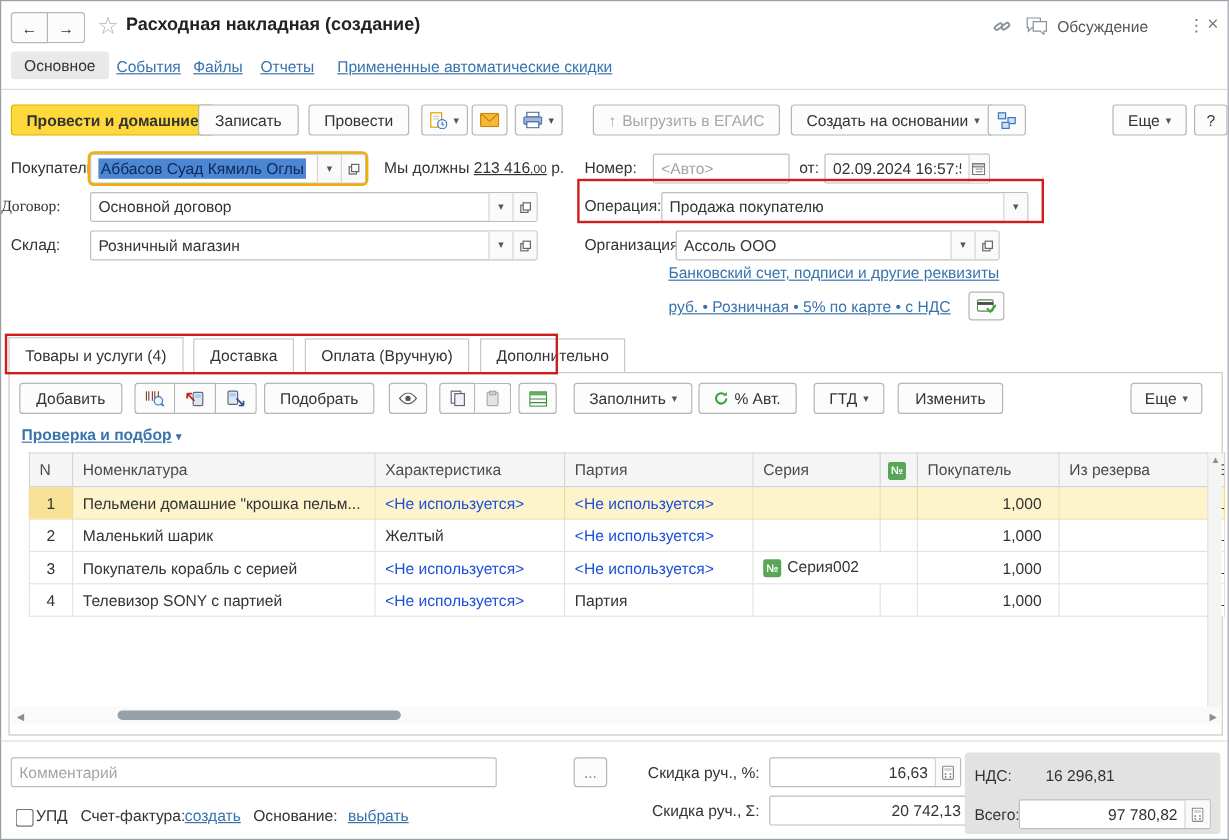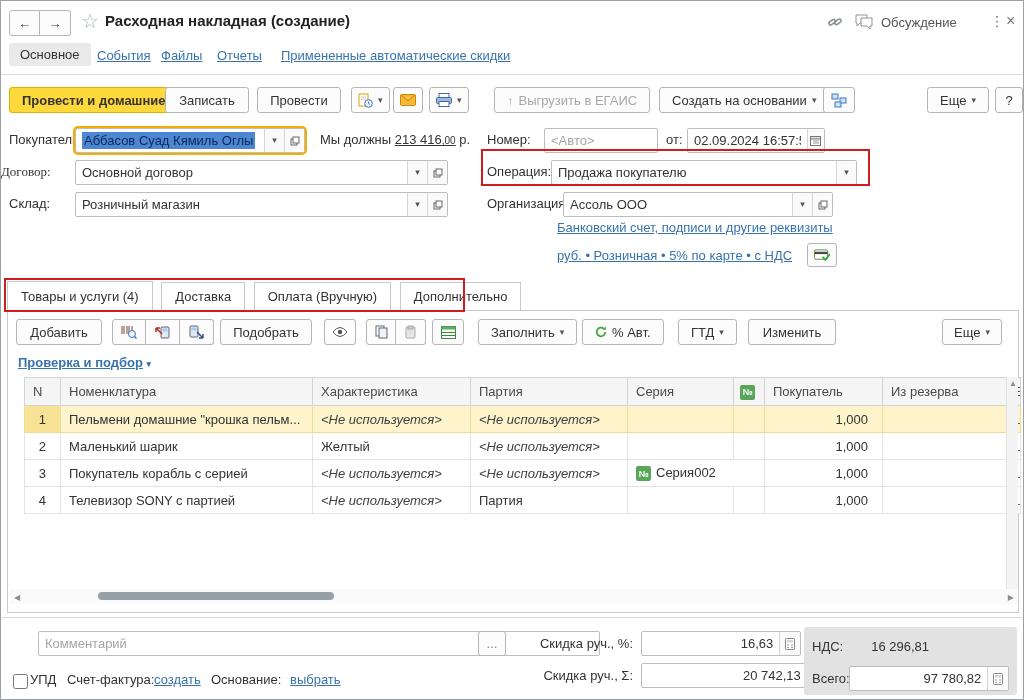--- a/index.html
+++ b/index.html
@@ -2,21 +2,21 @@
 <html><head>
 <meta charset="utf-8">
 <style>
   * { box-sizing: border-box; }
   body { margin:0; background:#888; font-family:"Liberation Sans", sans-serif; font-size:13px; color:#333; }
   #app { position:relative; width:1024px; height:700px; background:#fff; border:1px solid #9aa0a6; overflow:hidden; }
 
   .abs { position:absolute; }
   .lbl { position:absolute; font-size:13px; color:#333; white-space:nowrap; }
   .lnk { color:#3973ac; text-decoration:underline; cursor:pointer; white-space:nowrap; font-size:13px; }
-  .muted { color:#404040;font-style:italic; }
+  .muted { color:#1d4ed8; }
 
   .btn { display:inline-flex; align-items:center; justify-content:center; gap:5px; height:26px; padding:0 12px;
          background:#fcfcfc; border:1px solid #b6b6b6; border-radius:3px; font-size:13px; color:#333; cursor:pointer; white-space:nowrap; }
   .btn.icononly { padding:0 6px; }
   .btn.yellow { background:#ffd93b; border-color:#d9b400; font-weight:bold; }
   .btn.disabled { color:#a8a8a8; cursor:default; }
   .caret { font-size:9px; color:#555; line-height:1; }
 
   .field { position:absolute; display:flex; align-items:stretch; height:25px; border:1px solid #bdbdbd; border-radius:2px; background:#fff; }
   .field .val { flex:1; display:flex; align-items:center; padding:0 6px; white-space:nowrap; overflow:hidden; font-size:13px; }
@@ -423,21 +423,21 @@
       <div class="scroll-thumb" style="left:88px;top:3px;width:236px;height:8px;"></div>
       <div class="scroll-arrow" style="right:4px;top:4px;">▶</div>
     </div>
   </div>
 
   <div class="annotation" style="left:480px;top:148px;width:389px;height:37px;"></div>
   <div class="annotation" style="left:3px;top:277px;width:461px;height:34px;"></div>
 
   <div class="hr" style="top:616px;"></div>
 
-  <div class="field" style="left:8px;top:630px;width:562px;margin-left:29px;">
+  <div class="field" style="left:8px;top:630px;width:405px;">
     <input type="text" placeholder="Комментарий" style="">
   </div>
   <div class="btn abs" style="left:477px;top:630px;width:28px;height:25px;color:#888;">...</div>
 
   <div class="lbl" style="left:460px;top:635px;width:172px;text-align:right;">Скидка руч., %:</div>
   <div class="field num" style="left:640px;top:630px;width:160px;">
     <input type="text" value="16,63" style="">
     <div class="iconbtn-sm">
         <svg width="10" height="12" viewBox="0 0 10 12">
           <rect x="0.5" y="0.5" width="9" height="11" rx="1" fill="#fff" stroke="#888"></rect>

